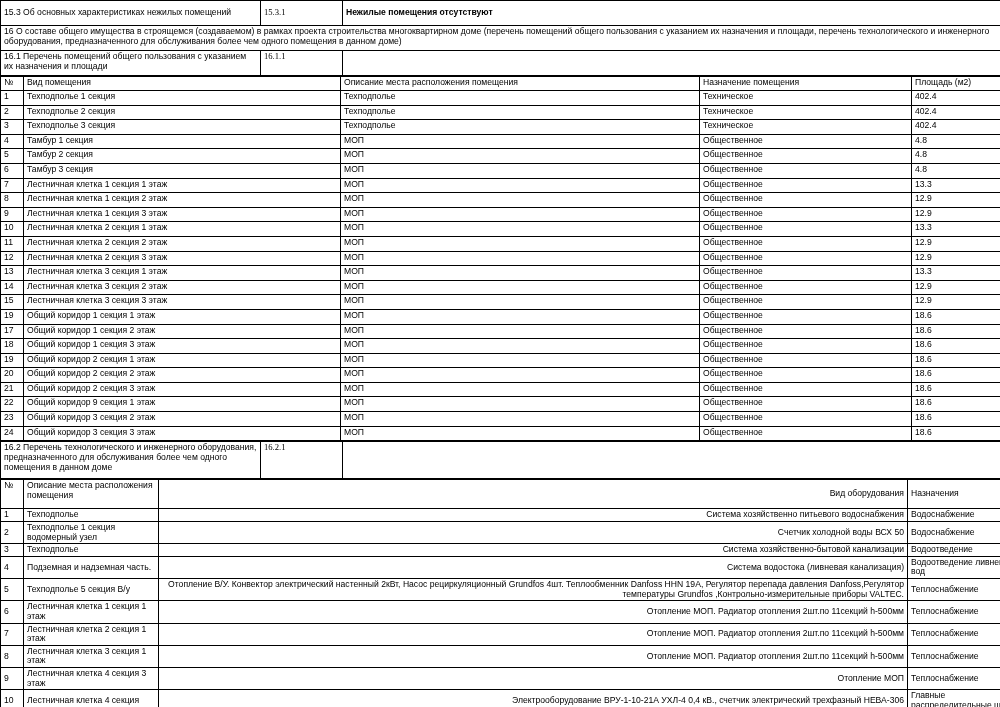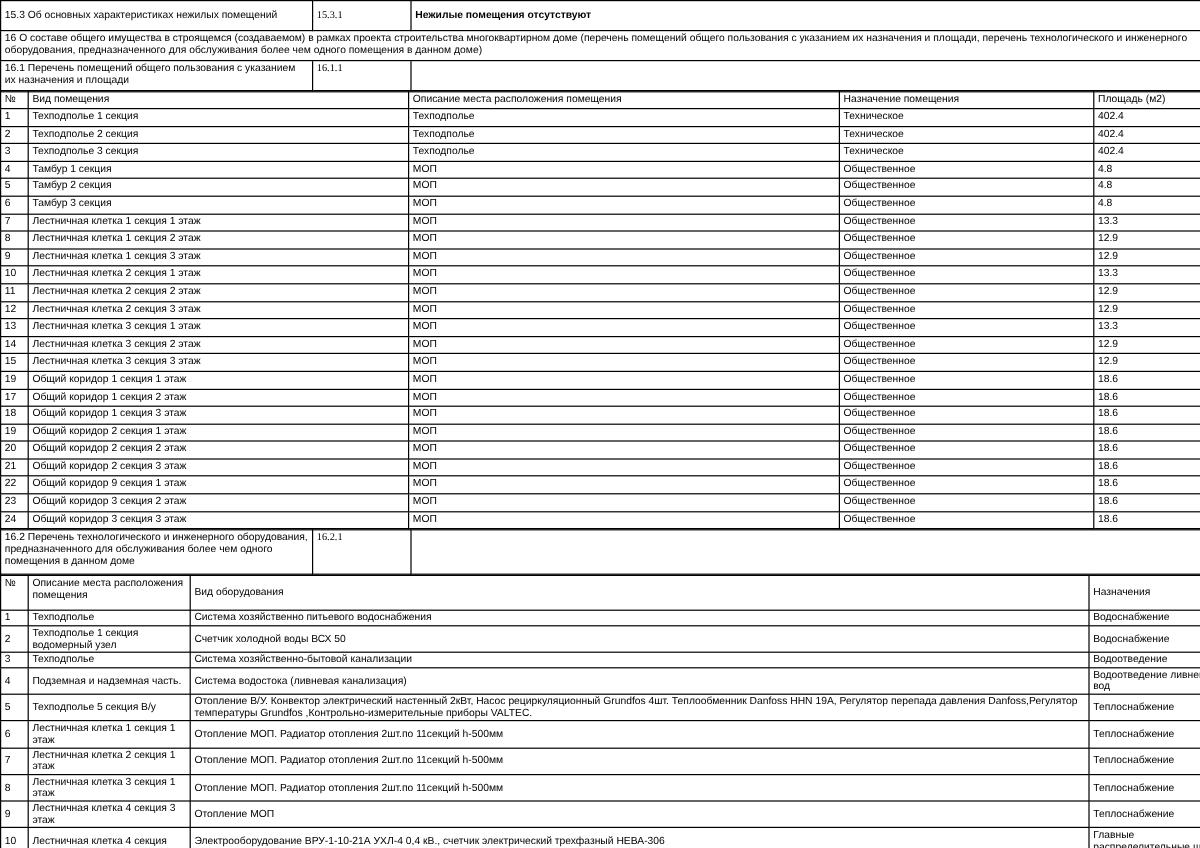--- a/index.html
+++ b/index.html
@@ -45,21 +45,21 @@
   .c-num { width: 16px; }
   .c-name { width: 310px; }
   .c-desc { width: 352px; }
   .c-purp { width: 205px; margin-left: 10px; }
   .c-area { width: 115px; }
   .w-a { width: 253px; }
   .w-b { width: 75px; font-family: Liberation Serif, serif; }
   .w-c { width: 670px; }
   .eq-c1 { width: 16px; }
   .eq-c2 { width: 128px; }
-  .eq-c3 { width: 742px; }
+  .eq-c3 { width: 742px; text-align: right; }
   .eq-c4 { width: 112px; }
   .tall-1 { height: 26px; }
   .tall-2 { height: 34px; }
 </style>
 </head>
 <body>
 
 <div class="page">
 
   <table>

